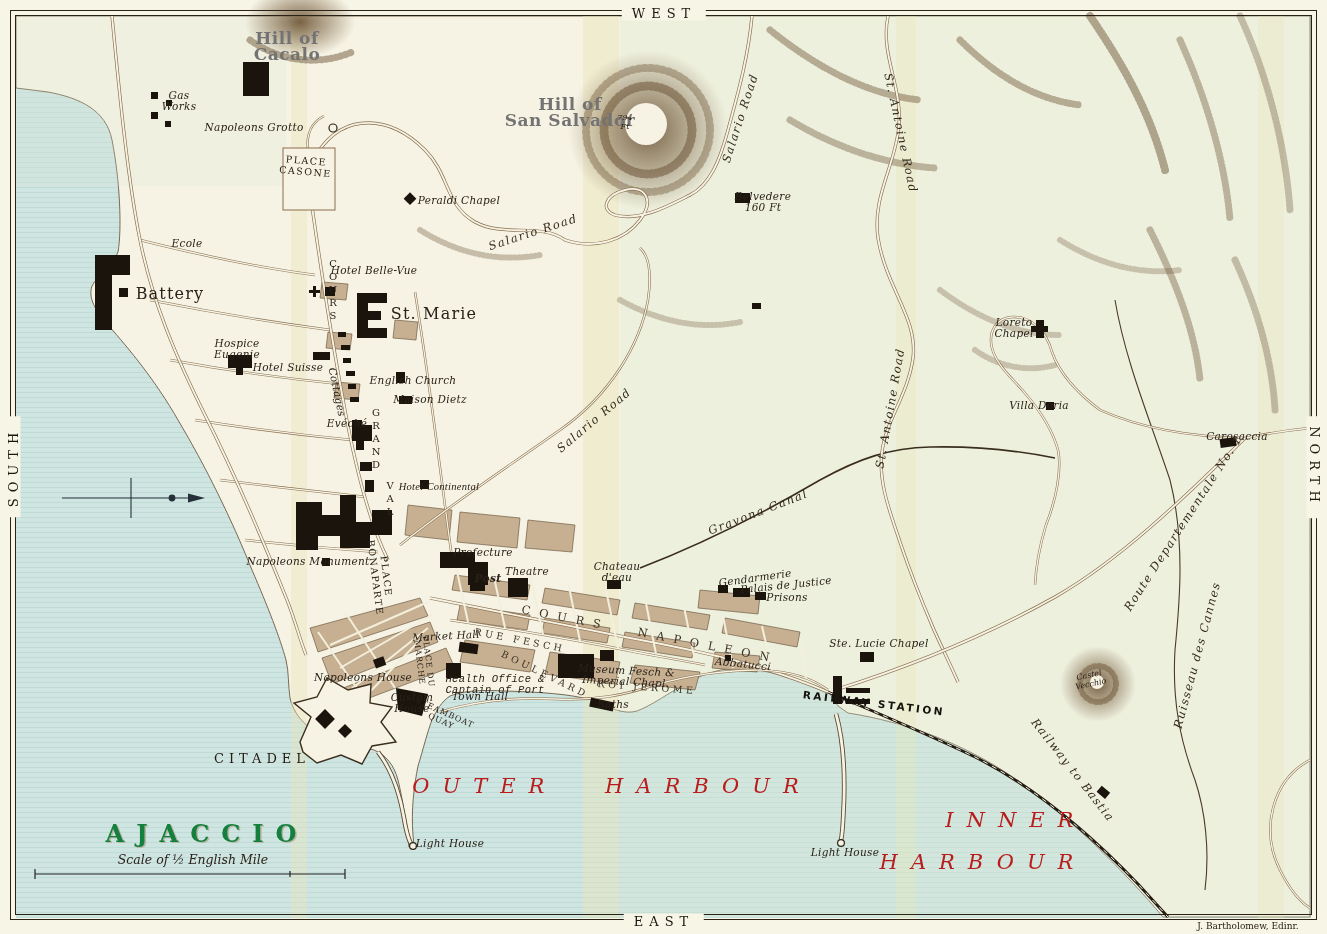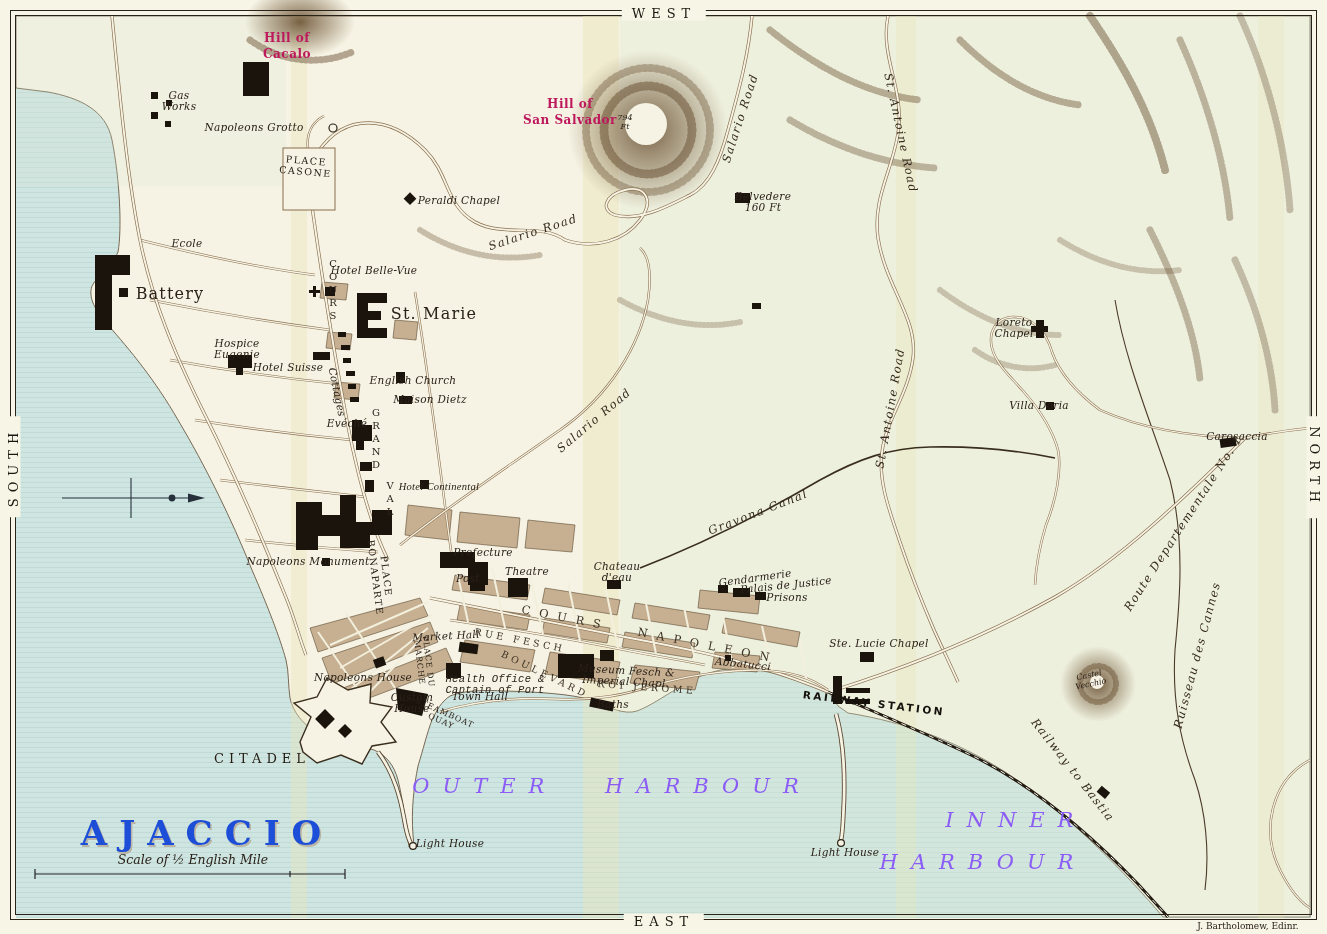--- a/index.html
+++ b/index.html
@@ -9,34 +9,34 @@
         border:1.6px solid #2a2217;pointer-events:none;z-index:6;}
   .frame-inner{position:absolute;left:15px;top:15px;right:15px;bottom:19px;
         border:0.8px solid #2a2217;pointer-events:none;z-index:6;}
   .map-art{position:absolute;left:0;top:0;z-index:1;}
   #labels{position:absolute;left:0;top:0;width:100%;height:100%;z-index:4;pointer-events:none;}
   .lbl{position:absolute;transform:translate(-50%,-50%);color:#2a2119;
        white-space:pre;text-align:center;z-index:4;pointer-events:none;
        font-family:"DejaVu Serif",serif;}
   .place{font-style:italic;font-size:10.5px;line-height:11px;letter-spacing:.3px;}
   .town{font-size:16px;letter-spacing:1.2px;margin-left:36px;}
-  .hill{font-size:12px;font-weight:bold;line-height:16px;letter-spacing:.5px;color:#be185d;}
+  .hill{font-size:17px;font-weight:bold;line-height:16px;letter-spacing:.5px;color:#737373;}
   .tiny{font-style:italic;font-size:8px;line-height:8.5px;}
   .district{font-size:9.5px;letter-spacing:1.5px;line-height:11px;}
   .districtsm{font-size:8px;letter-spacing:1px;line-height:9px;}
   .districtlg{font-size:13px;letter-spacing:5px;color:#241c12;}
   .stack{font-size:10px;line-height:13px;letter-spacing:0;}
   .street{font-size:9.5px;letter-spacing:3.5px;color:#3e3325;}
   .avenue{font-size:11.5px;letter-spacing:9px;word-spacing:16px;color:#3e3325;}
   .road{font-style:italic;font-size:11.5px;letter-spacing:1.5px;color:#33281b;}
   .water{font-style:italic;font-size:21px;letter-spacing:13px;word-spacing:28px;
-         color:#8b5cf6;line-height:42px;}
+         color:#b91c1c;line-height:42px;}
   .station{font-family:"DejaVu Sans",sans-serif;font-size:10.5px;font-weight:bold;
            letter-spacing:2.5px;color:#14100b;}
-  .title{font-size:34px;font-weight:bold;letter-spacing:12px;color:#1d4ed8;
+  .title{font-size:24px;font-weight:bold;letter-spacing:12px;color:#15803d;
          text-shadow:1.5px 1.5px 0 #b9b4a4;}
   .scale-label{font-style:italic;font-size:12.5px;color:#2a2119;}
   .attribution{font-size:9px;color:#2a2119;z-index:7;}
   .compass-label{font-size:13px;letter-spacing:6px;color:#1c1610;background:#f7f5e6;
                  padding:0 10px;z-index:8;}
   
   .rc{fill:none;stroke:#8a6f4e;stroke-width:3.2;}
   .rf{fill:none;stroke:#f6f3e4;stroke-width:1.9;}
   .sc{fill:none;stroke:#8a6f4e;stroke-width:2.4;}
   .sf{fill:none;stroke:#f6f3e4;stroke-width:1.3;}
@@ -359,21 +359,21 @@
 N
 D</span>
       <span class="lbl stack" style="left: 390px; top: 498px; transform: translate(-50%, -50%) rotate(0deg);">V
 A
 L</span>
       <span class="lbl place" style="left: 439px; top: 486px; transform: translate(-50%, -50%) rotate(0deg); font-family: Liberation Serif, serif;">Hotel Continental</span>
       <span class="lbl place" style="left: 308px; top: 561px; transform: translate(-50%, -50%) rotate(0deg);">Napoleons Monument</span>
       <span class="lbl district" style="left: 381px; top: 577px; transform: translate(-50%, -50%) rotate(83deg);">PLACE
 BONAPARTE</span>
       <span class="lbl place" style="left: 483px; top: 552px; transform: translate(-50%, -50%) rotate(0deg);">Prefecture</span>
-      <span class="lbl place" style="left: 468px; top: 578px; transform: translate(-50%, -50%) rotate(0deg);">Post</span>
+      <span class="lbl place" style="left: 488px; top: 578px; transform: translate(-50%, -50%) rotate(0deg); font-weight: bold;">Post</span>
       <span class="lbl place" style="left: 527px; top: 571px; transform: translate(-50%, -50%) rotate(0deg);">Theatre</span>
       <span class="lbl place" style="left: 617px; top: 572px; transform: translate(-50%, -50%) rotate(0deg);">Chateau
 d'eau</span>
       <span class="lbl avenue" style="left: 650px; top: 634px; transform: translate(-50%, -50%) rotate(11deg);">COURS NAPOLEON</span>
       <span class="lbl street" style="left: 520px; top: 640px; transform: translate(-50%, -50%) rotate(11deg);">RUE FESCH</span>
       <span class="lbl street" style="left: 545px; top: 674px; transform: translate(-50%, -50%) rotate(26deg);">BOULEVARD</span>
       <span class="lbl street" style="left: 647px; top: 687px; transform: translate(-50%, -50%) rotate(4deg);">ROI JEROME</span>
       <span class="lbl place" style="left: 446px; top: 636px; transform: translate(-50%, -50%) rotate(-3deg);">Market Hall</span>
       <span class="lbl place" style="left: 480px; top: 696px; transform: translate(-50%, -50%) rotate(0deg);">Town Hall</span>
       <span class="lbl place" style="left: 495px; top: 685px; transform: translate(-50%, -50%) rotate(0deg); font-family: Liberation Mono, monospace;">Health Office &amp;

